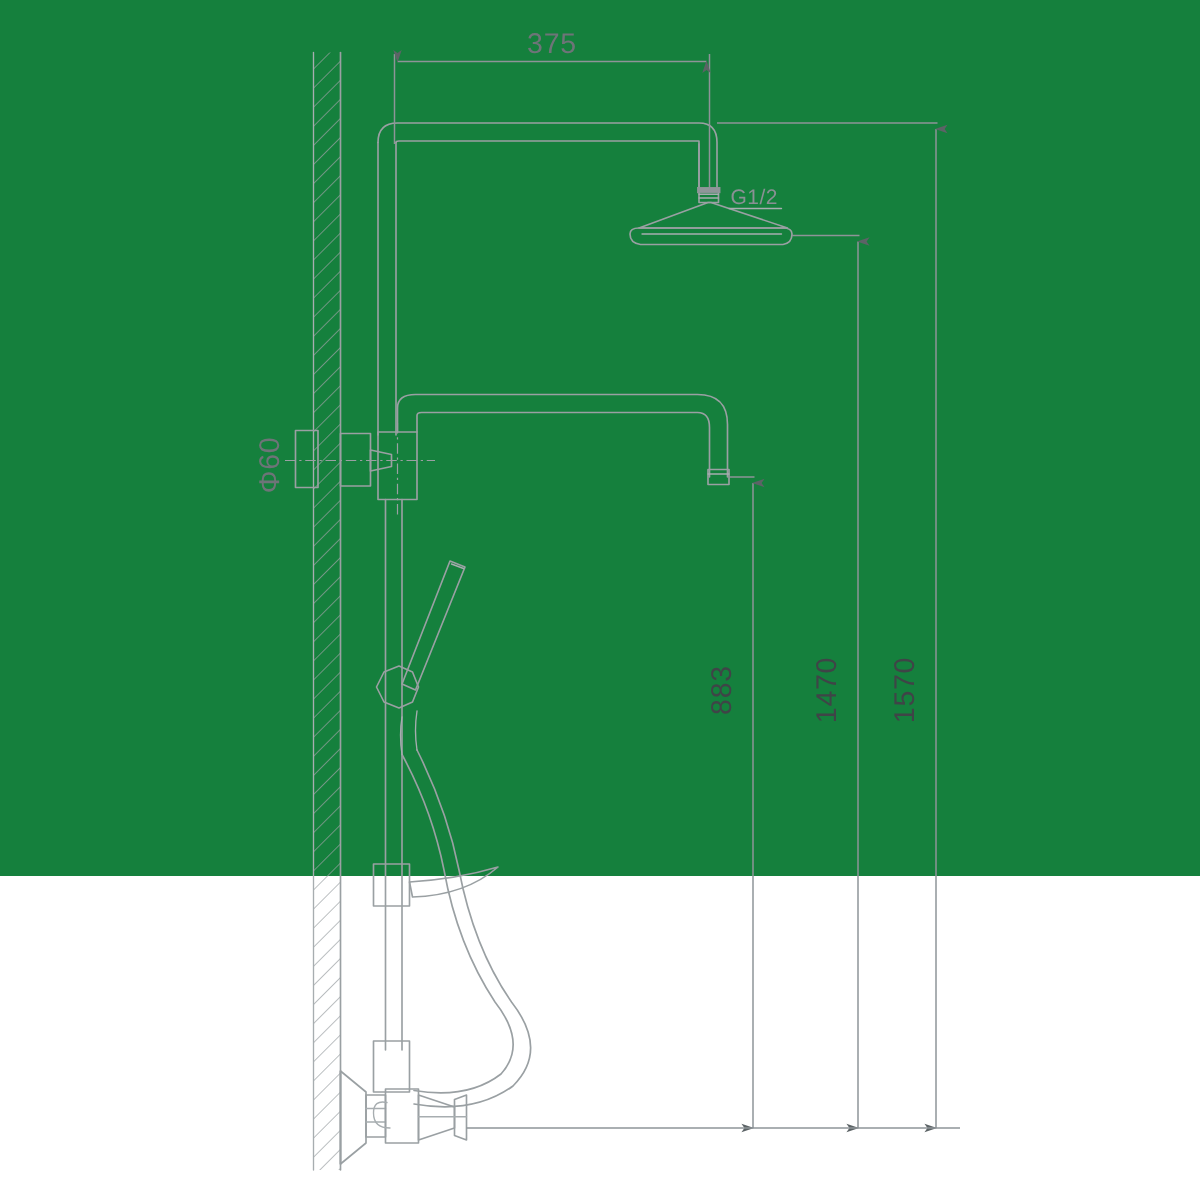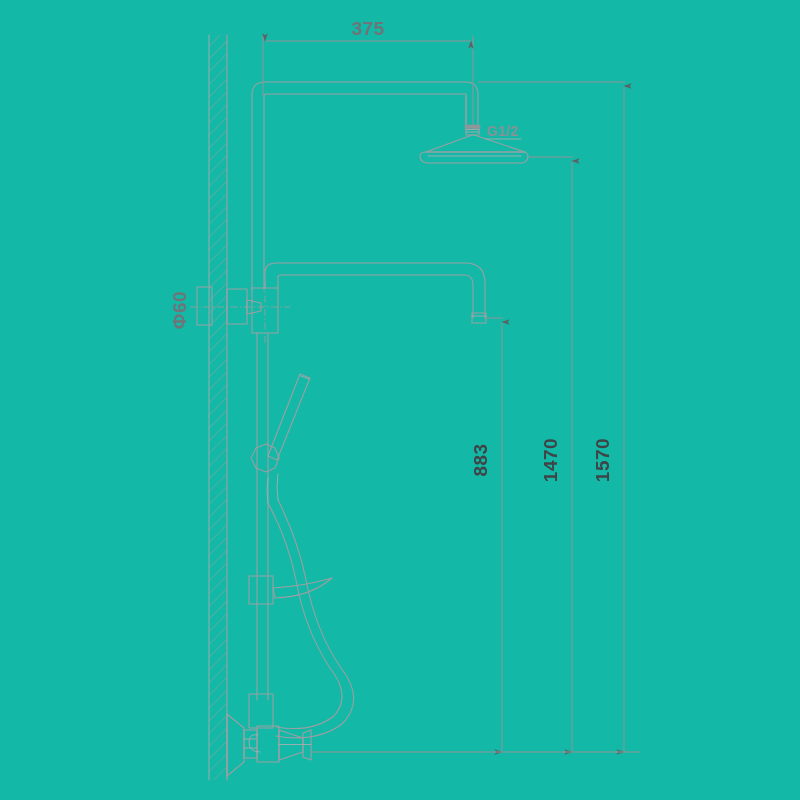--- a/index.html
+++ b/index.html
@@ -10,23 +10,22 @@
   }
   body {
     width: 800px;
     height: 800px;
     font-family: "Liberation Sans", sans-serif;
     overflow: hidden;
   }
   #drawing-root {
     position: relative;
     width: 800px;
-    height: 800px;
-    background: #14b8a6;
-    font-weight: bold;
+    height: 584px;
+    background: #15803d;
   }
   svg#tech-drawing {
     display: block;
     width: 800px;
     height: 800px;
   }
   .ln {
     fill: none;
     stroke: #9aa0a3;
     stroke-width: 1.1;

